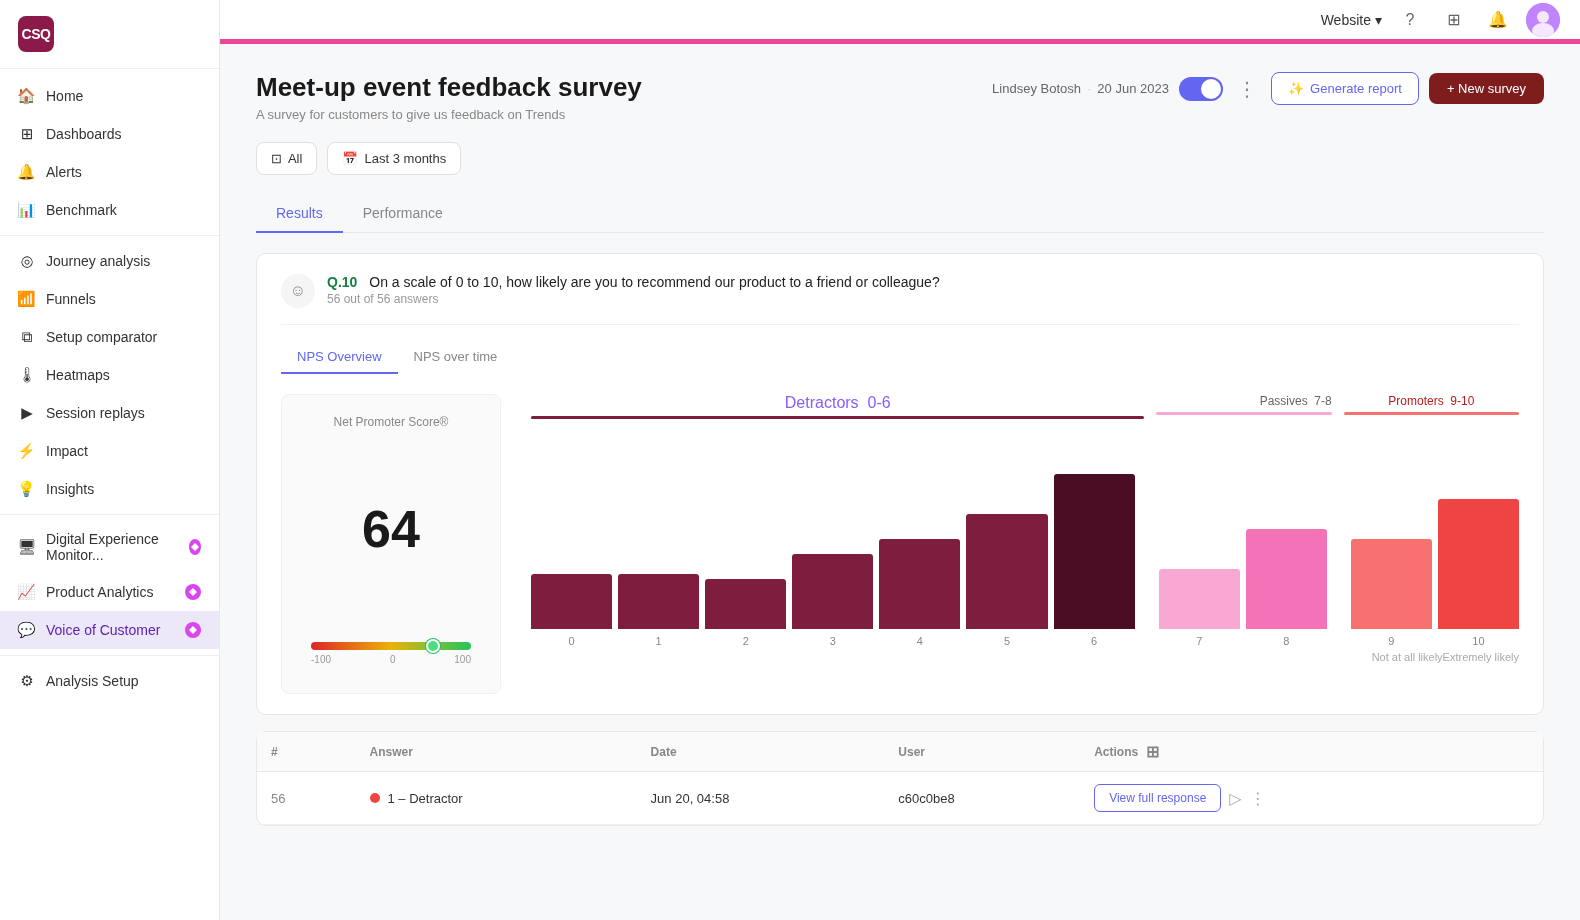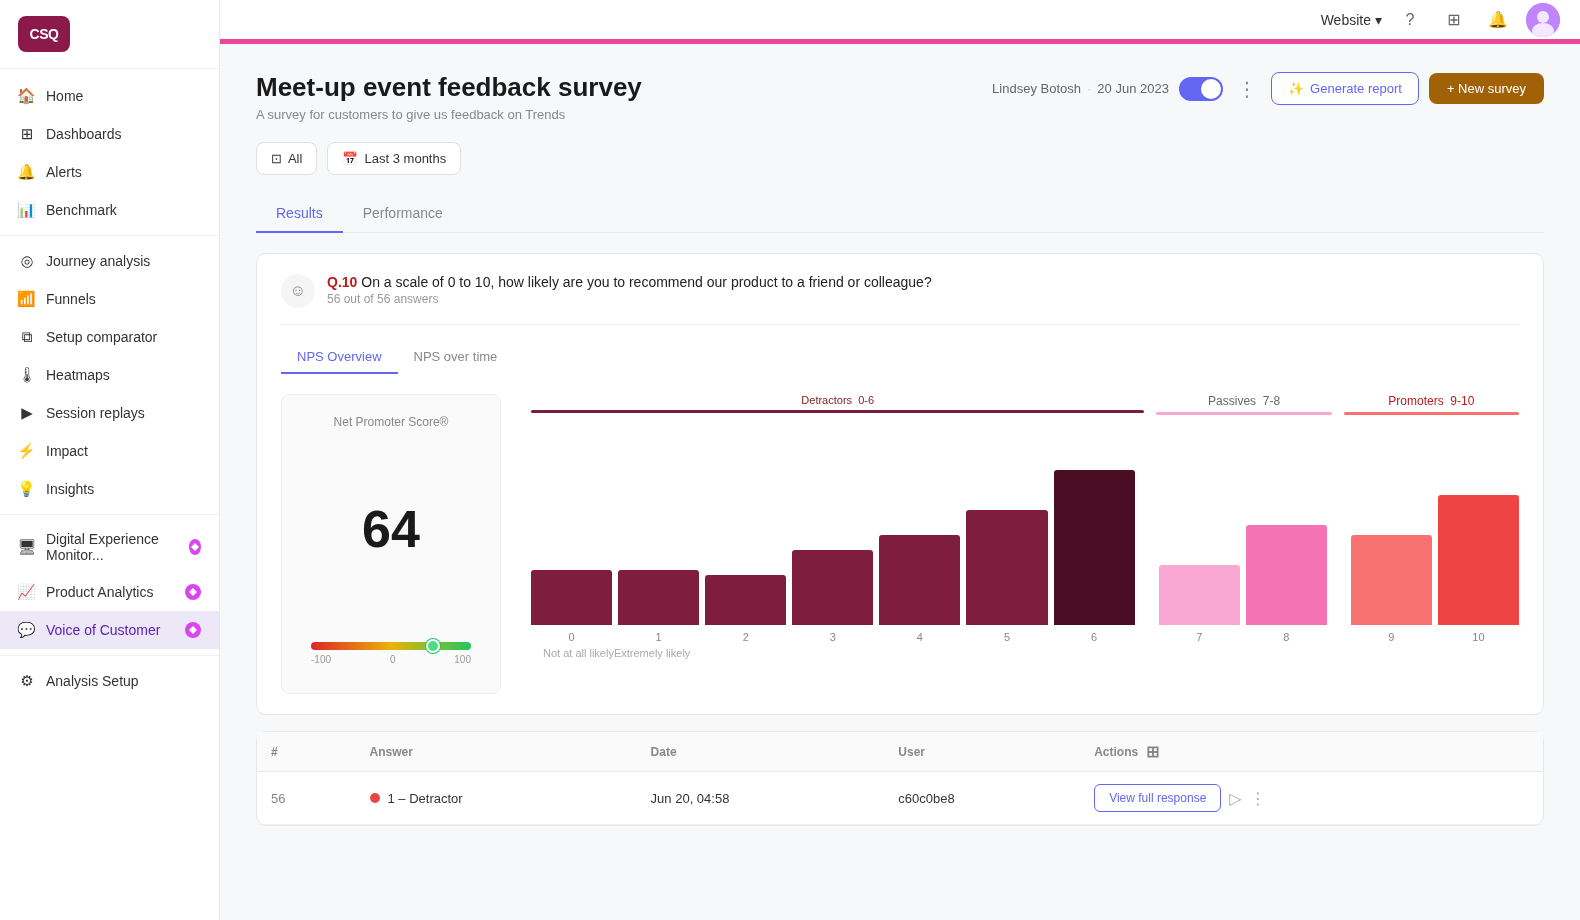--- a/index.html
+++ b/index.html
@@ -14,21 +14,21 @@
       display: flex;
       flex-direction: column;
       height: 100%;
       padding: 0;
     }
     #sidebar .logo-area {
       padding: 16px 18px;
       border-bottom: 1px solid #f0f0f0;
     }
     #sidebar .logo {
-      width: 52px;
+      width: 36px;
       height: 36px;
       background: #8b1a4a;
       border-radius: 8px;
       display: flex; align-items: center; justify-content: center;
       color: #fff;
       font-weight: 800;
       font-size: 14px;
       letter-spacing: -0.5px;
     }
     .nav-items {
@@ -185,21 +185,21 @@
       border: 1.5px solid #6366f1;
       color: #6366f1;
       border-radius: 8px;
       font-size: 13px; font-weight: 500;
       cursor: pointer;
     }
 
     .btn-new-survey {
       display: flex; align-items: center; gap: 6px;
       padding: 8px 18px;
-      background: #a16207;
+      background: #7f1d1d;
       border: none;
       color: #fff;
       border-radius: 8px;
       font-size: 13px; font-weight: 500;
       cursor: pointer;
     }
 
     
     .filters {
       display: flex;
@@ -265,21 +265,21 @@
       flex-shrink: 0;
     }
     .question-text h3 {
       font-size: 14px; font-weight: 500; color: #222;
       margin-bottom: 2px;
     }
     .question-text p {
       font-size: 12px; color: #999;
     }
     .q-label {
-      font-weight: 600; color: #b91c1c; margin-right: 0;
+      font-weight: 600; color: #15803d; margin-right: 8px;
     }
 
     
     .nps-tabs {
       display: flex;
       gap: 0;
       margin-bottom: 20px;
     }
     .nps-tab {
       padding: 8px 16px;
@@ -622,26 +622,26 @@
               <span>100</span>
             </div>
           </div>
         </div>
 
         <div class="nps-chart-wrapper">
 
           <div style="display:flex; gap:0; margin-bottom:10px;">
 
             <div style="flex:7; margin-right:12px;">
-              <div class="cat-header-label" style="font-size:11px;color:#7f1d1d;text-align:center;margin-bottom:4px;">Detractors&nbsp;&nbsp;0-6</div>
+              <div class="cat-header-label" style="font-size:16px;color:#8b5cf6;text-align:center;margin-bottom:4px;">Detractors&nbsp;&nbsp;0-6</div>
               <div class="cat-header-line line-detractors"></div>
             </div>
 
             <div style="flex:2; margin-right:12px;">
-              <div class="cat-header-label" style="font-size:12px;color:#666;text-align:center;margin-bottom:4px;">Passives&nbsp;&nbsp;7-8</div>
+              <div class="cat-header-label" style="font-size:12px;color:#666;text-align:right;margin-bottom:4px;">Passives&nbsp;&nbsp;7-8</div>
               <div class="cat-header-line line-passives"></div>
             </div>
 
             <div style="flex:2;">
               <div class="cat-header-label" style="font-size:12px;color:#b91c1c;text-align:center;margin-bottom:4px;">Promoters&nbsp;&nbsp;9-10</div>
               <div class="cat-header-line line-promoters"></div>
             </div>
           </div>
 
           <div style="display:flex; align-items:flex-end; gap:6px; height:200px; padding: 0 0 0 0;">
@@ -696,21 +696,21 @@
             <div class="x-label">5</div>
             <div class="x-label">6</div>
             <div style="width:12px;"></div>
             <div class="x-label">7</div>
             <div class="x-label">8</div>
             <div style="width:12px;"></div>
             <div class="x-label">9</div>
             <div class="x-label">10</div>
           </div>
 
-          <div style="display:flex; justify-content:flex-start; margin-top:4px;margin-left:12px;">
+          <div style="display:flex; justify-content:flex-end; margin-top:4px;margin-left:12px;">
             <span class="chart-footer-label">Not at all likely</span>
             <span class="chart-footer-label">Extremely likely</span>
           </div>
 
         </div>
       </div>
     </div>
 
     <div class="card" style="padding:0;">
       <table class="response-table">

